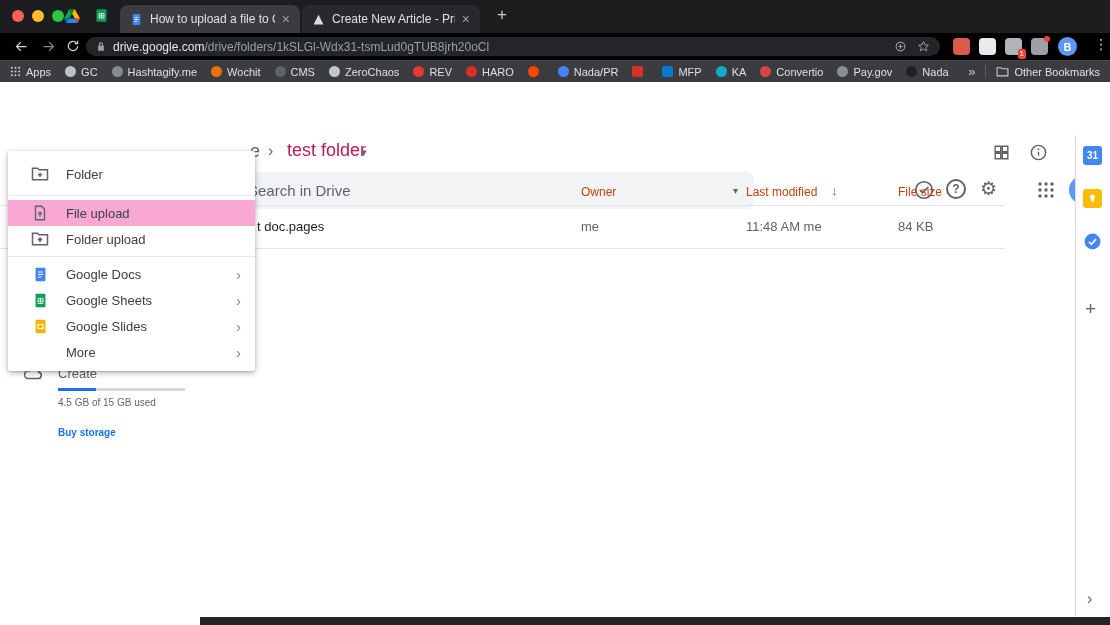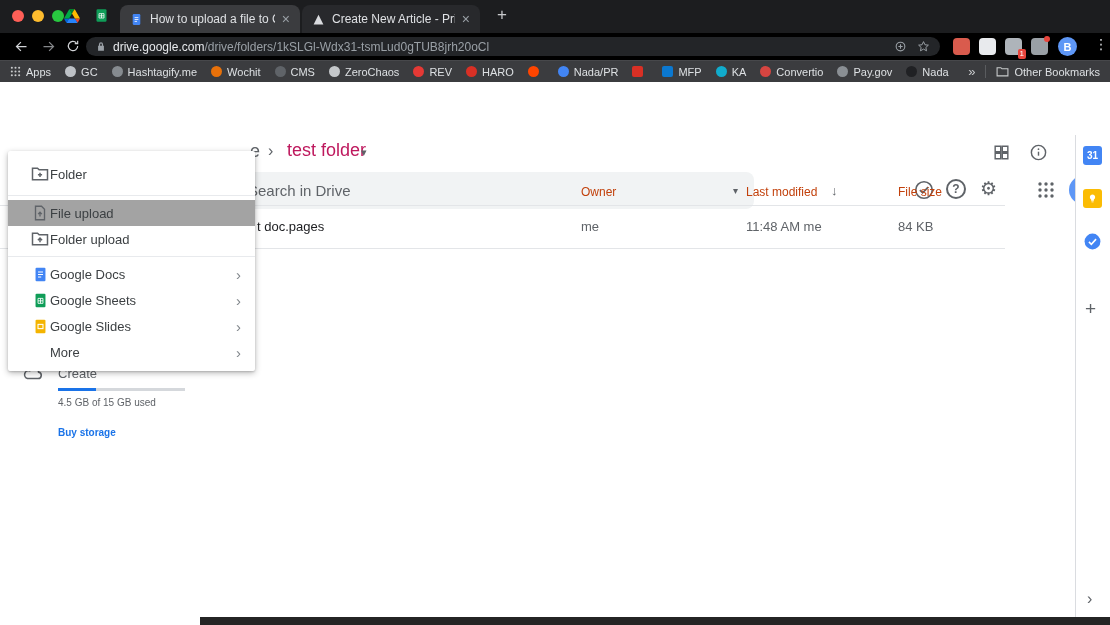--- a/index.html
+++ b/index.html
@@ -59,23 +59,23 @@
 .crumb-sep{font-size:16px;color:#5f6368}
 .caret{font-size:11px;color:#5f6368}
 .listhead{font-size:12px;color:#c2410c}
 .sortarrow{font-size:13px;color:#5f6368}
 .file-row{position:absolute;left:0;top:205px;width:1005px;height:44px;border-top:1px solid #e3e5e8;border-bottom:1px solid #e3e5e8}
 .cell{position:absolute;top:13px;font-size:13px;color:#5f6368}
 .cell.name{color:#202124}
 
 
 .new-menu{position:absolute;left:8px;top:151px;width:247px;background:#fff;border-radius:2px;box-shadow:0 2px 6px rgba(0,0,0,.28),0 1px 2px rgba(0,0,0,.15);padding:6px 0;z-index:60}
-.mi{height:26px;display:flex;align-items:center;padding:0 14px 0 22px;font-size:13px;color:#3c4043;cursor:pointer}
+.mi{height:26px;display:flex;align-items:center;padding:0 14px 0 22px;gap:16px;font-size:13px;color:#3c4043;cursor:pointer}
 .mi.first{height:34px}
-.mi.hl{background:#a3a3a3}
+.mi.hl{background:#f9a8d4}
 .mi .lbl{flex:1}
 .chev{color:#80868b;font-size:15px}
 .micon{width:20px;display:flex;justify-content:center}
 .mdiv{height:1px;background:#e8eaed;margin:4px 0}
 
 
 .stor-label{position:absolute;left:58px;top:366px;font-size:13px;color:#5f6368}
 .stor-bar{position:absolute;left:58px;top:388px;width:127px;height:3px;background:#d5d8dc}
 .stor-fill{height:3px;background:#1a73e8}
 .stor-text{position:absolute;left:58px;top:397px;font-size:10px;color:#5f6368}

